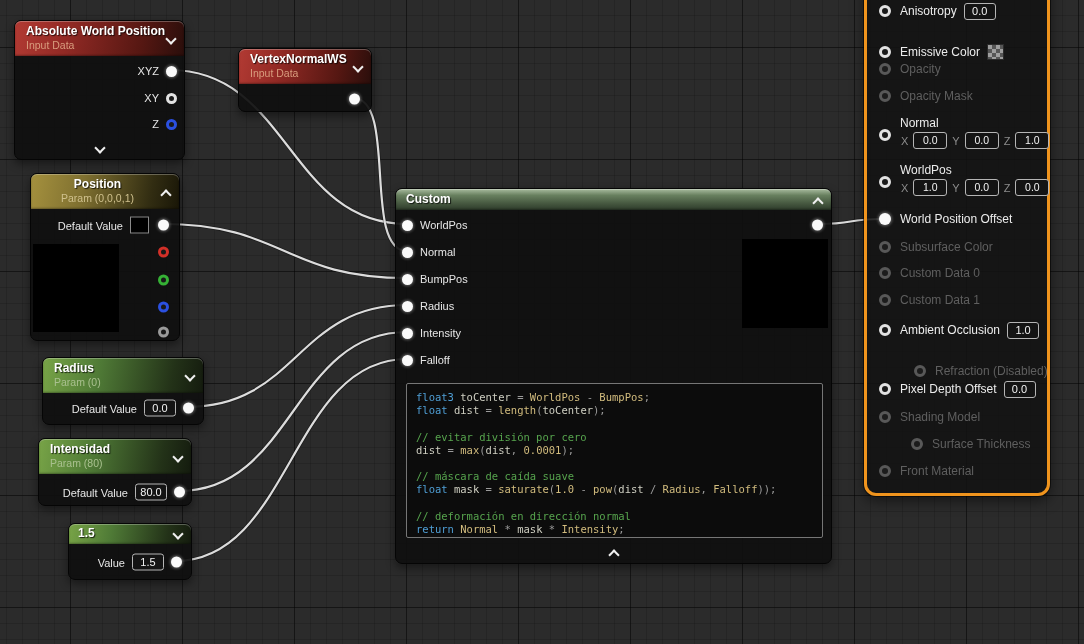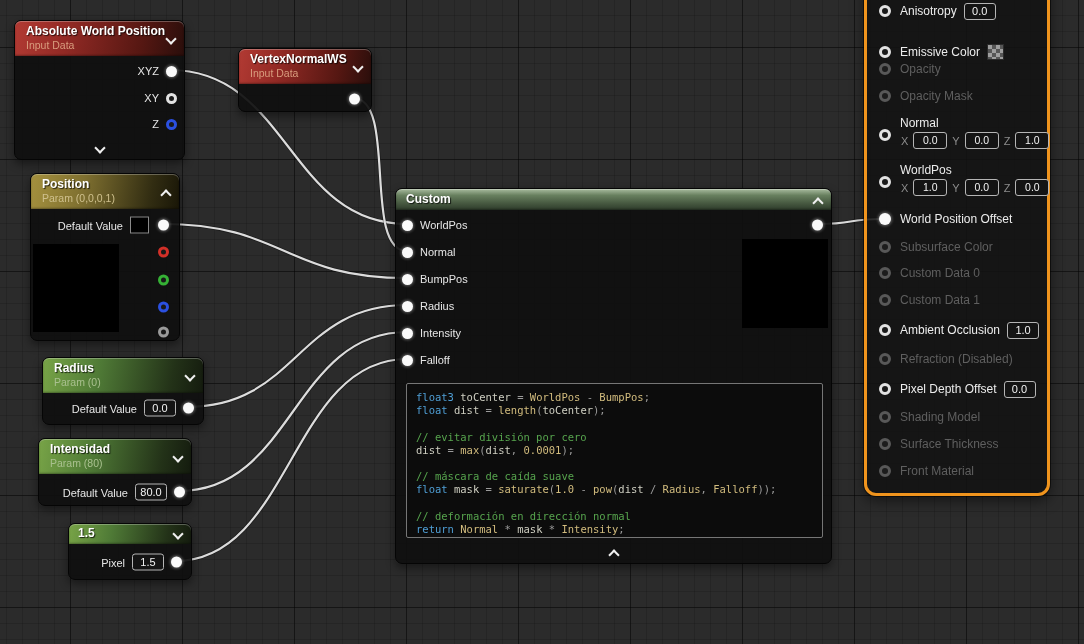--- a/index.html
+++ b/index.html
@@ -18,21 +18,21 @@
     border-radius:7px;box-shadow:0 4px 10px rgba(0,0,0,0.45);}
   .hdr{position:relative;border-radius:6px 6px 0 0;padding:3px 26px 4px 11px;
     box-shadow:inset 0 1px 0 rgba(255,255,255,0.28), inset 0 -1px 2px rgba(0,0,0,0.35);}
   .title{font-size:12px;font-weight:700;color:#fff;text-shadow:1px 1px 1px rgba(0,0,0,0.75);
     white-space:nowrap;line-height:15px;}
   .subtitle{font-size:10.5px;white-space:nowrap;line-height:13px;}
   .hdr-red{background:linear-gradient(100deg,#b23a33 0%,#932a25 30%,#551712 75%,#2a0e0b 100%);}
   .hdr-red .subtitle{color:#d99d7e;}
   .hdr-green{background:linear-gradient(100deg,#78a447 0%,#4f7a36 35%,#233218 80%,#141b0e 100%);}
   .hdr-green .subtitle{color:#a9c08f;}
-  .hdr-gold{background:linear-gradient(100deg,#a5913e 0%,#7f7030 35%,#322d12 80%,#191607 100%);}
+  .hdr-gold{background:linear-gradient(100deg,#a5913e 0%,#7f7030 35%,#322d12 80%,#191607 100%);text-align:center;}
   .hdr-gold .subtitle{color:#cfc08d;}
   .hdr-sage{background:linear-gradient(180deg,#a9bc9f 0%,#68805f 30%,#45573f 70%,#2e3c2b 100%);
     padding:3px 26px 3px 10px;}
   .chev{width:10px;height:10px;display:inline-block;position:relative;}
   .chev::before{content:"";position:absolute;left:1px;top:1px;width:6px;height:6px;
     border-left:2px solid #f0f0f0;border-bottom:2px solid #f0f0f0;transform:rotate(-45deg);}
   .chev.up::before{transform:rotate(135deg);top:4px;}
   .hdr .chev{position:absolute;right:8px;top:50%;margin-top:-5px;}
   .body-chev{position:absolute;left:50%;transform:translateX(-50%);}
   .pinrow{position:absolute;display:flex;align-items:center;gap:7px;transform:translateY(-50%);}
@@ -177,21 +177,21 @@
       <span class="pin filled"></span>
     </div>
   </div>
 
   <div class="node" style="left:68px;top:523px;width:122px;height:55px">
     <div class="hdr hdr-green" style="padding:2px 26px 3px 9px">
       <div class="title">1.5</div>
       <span class="chev"></span>
     </div>
     <div class="pinrow" style="right:9px;top:38px">
-      <span class="plabel">Pixel</span>
+      <span class="plabel">Value</span>
       <span class="vbox">1.5</span>
       <span class="pin filled"></span>
     </div>
   </div>
 
   <div class="node" style="left:395px;top:188px;width:435px;height:374px">
     <div class="hdr hdr-sage">
       <div class="title">Custom</div>
       <span class="chev up"></span>
     </div>
@@ -287,34 +287,34 @@
         </div>
         <div class="mrow" style="top: 324px;">
           <span class="pin dis"></span>
           <span class="mlabel dis">Custom Data 1</span>
         </div>
         <div class="mrow" style="top: 354px;">
           <span class="pin hollow"></span>
           <span class="mlabel">Ambient Occlusion</span>
           <span class="vbox">1.0</span>
         </div>
-        <div class="mrow" style="top: 383px;">
+        <div class="mrow" style="top: 395px; margin-left: 35px;">
           <span class="pin dis"></span>
           <span class="mlabel dis">Refraction (Disabled)</span>
         </div>
         <div class="mrow" style="top: 413px;">
           <span class="pin hollow"></span>
           <span class="mlabel">Pixel Depth Offset</span>
           <span class="vbox">0.0</span>
         </div>
         <div class="mrow" style="top: 441px;">
           <span class="pin dis"></span>
           <span class="mlabel dis">Shading Model</span>
         </div>
-        <div class="mrow" style="top: 468px;">
+        <div class="mrow" style="top: 468px; margin-left: 32px;">
           <span class="pin dis"></span>
           <span class="mlabel dis">Surface Thickness</span>
         </div>
         <div class="mrow" style="top: 495px;">
           <span class="pin dis"></span>
           <span class="mlabel dis">Front Material</span>
         </div>
       </div>
   </div>
 

